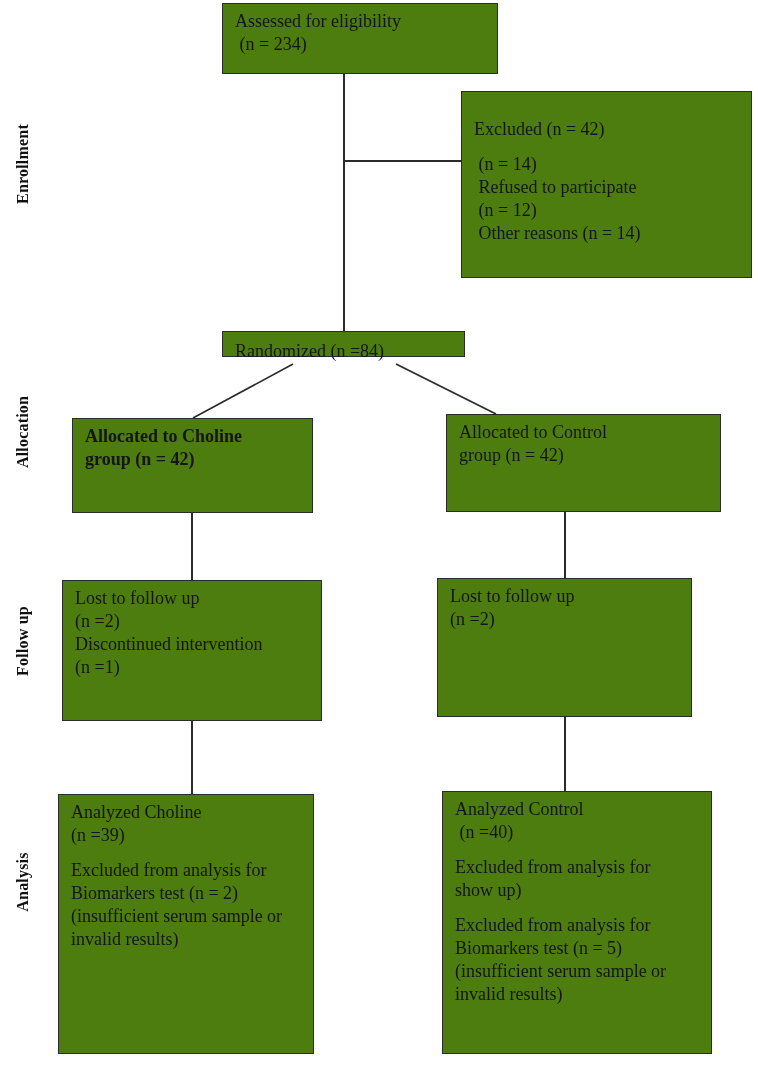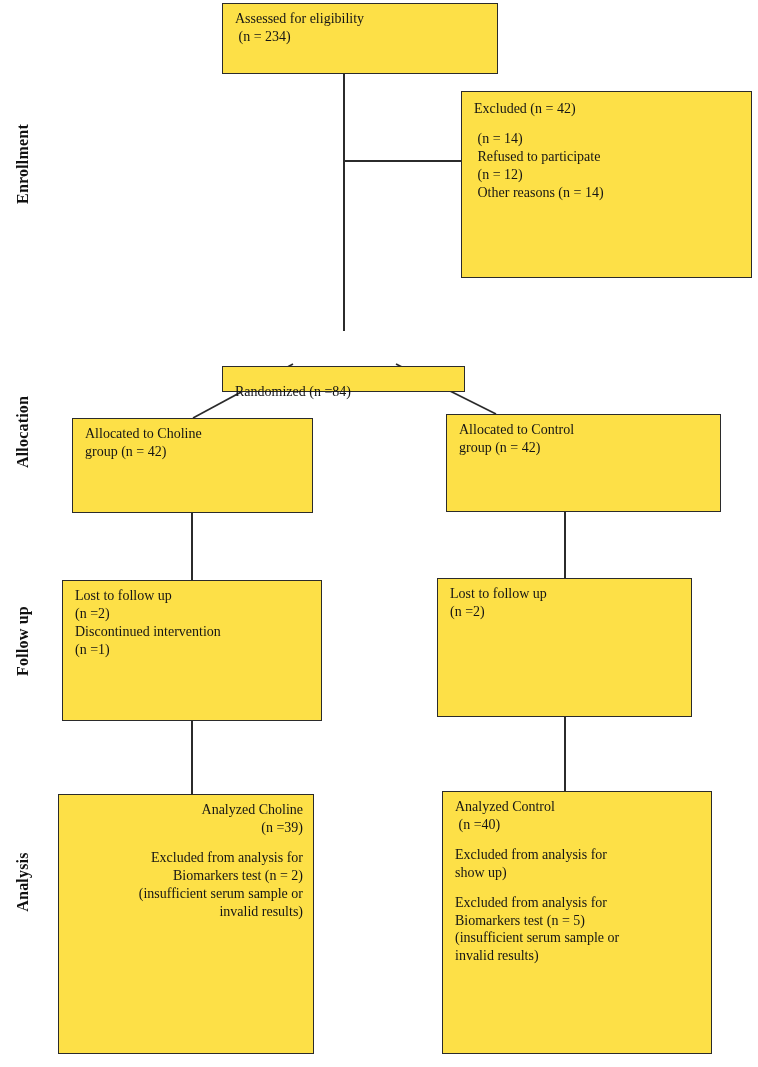--- a/index.html
+++ b/index.html
@@ -29,23 +29,23 @@
     transform-origin: 50% 50%;
     transform: rotate(-90deg);
     text-align: center;
   }
 
   
   .node {
     position: absolute;
     box-sizing: border-box;
     border: 1.6px solid #2b2b2b;
-    background: #fde047;
+    background: #4d7c0f;
     padding: 6px 10px 6px 12px;
-    font-size: 14px;
+    font-size: 18px;
     line-height: 1.28;
     color: #151515;
   }
   .node .line { display: block; white-space: pre-wrap; }
   .node .gap  { display: block; height: 12px; }
 
   
   .vline, .hline {
     position: absolute;
     background: #2b2b2b;
@@ -89,34 +89,34 @@
   <div class="vline" style="left:564px; top:511px; height:68px;"></div>
 
   <div class="vline" style="left:191px; top:720px; height:75px;"></div>
   <div class="vline" style="left:564px; top:716px; height:76px;"></div>
 
   <div class="node" style="left:222px; top:3px; width:276px; height:71px;">
     <span class="line">Assessed for eligibility</span>
     <span class="line"> (n = 234)</span>
   </div>
 
-  <div class="node" style="left:461px; top:91px; width:291px; height:187px; padding-top:8px;">
+  <div class="node" style="left:461px; top:91px; width:291px; height:187px; padding-top:26px;">
     <span class="line">Excluded (n = 42)</span>
     <span class="gap"></span>
     <span class="line"> (n = 14)</span>
     <span class="line"> Refused to participate</span>
     <span class="line"> (n = 12)</span>
     <span class="line"> Other reasons (n = 14)</span>
   </div>
 
-  <div class="node" style="left:222px; top:331px; width:243px; height:26px; padding-top:16px;margin-top:35px;">
+  <div class="node" style="left:222px; top:331px; width:243px; height:26px; padding-top:8px;">
     <span class="line">Randomized (n =84)</span>
   </div>
 
-  <div class="node" style="left:72px; top:418px; width:241px; height:95px;">
+  <div class="node" style="left:72px; top:418px; width:241px; height:95px;font-weight:bold;">
     <span class="line">Allocated to Choline</span>
     <span class="line">group (n = 42)</span>
   </div>
 
   <div class="node" style="left:446px; top:414px; width:275px; height:98px;">
     <span class="line">Allocated to Control</span>
     <span class="line">group (n = 42)</span>
   </div>
 
   <div class="node" style="left:62px; top:580px; width:260px; height:141px;">
@@ -124,21 +124,21 @@
     <span class="line">(n =2)</span>
     <span class="line">Discontinued intervention</span>
     <span class="line">(n =1)</span>
   </div>
 
   <div class="node" style="left:437px; top:578px; width:255px; height:139px;">
     <span class="line">Lost to follow up</span>
     <span class="line">(n =2)</span>
   </div>
 
-  <div class="node" style="left:58px; top:794px; width:256px; height:260px;text-align:right;">
+  <div class="node" style="left:58px; top:794px; width:256px; height:260px;">
     <span class="line">Analyzed Choline</span>
     <span class="line">(n =39)</span>
     <span class="gap"></span>
     <span class="line">Excluded from analysis for</span>
     <span class="line">Biomarkers test (n = 2)</span>
     <span class="line">(insufficient serum sample or</span>
     <span class="line">invalid results)</span>
   </div>
 
   <div class="node" style="left:442px; top:791px; width:270px; height:263px;">

